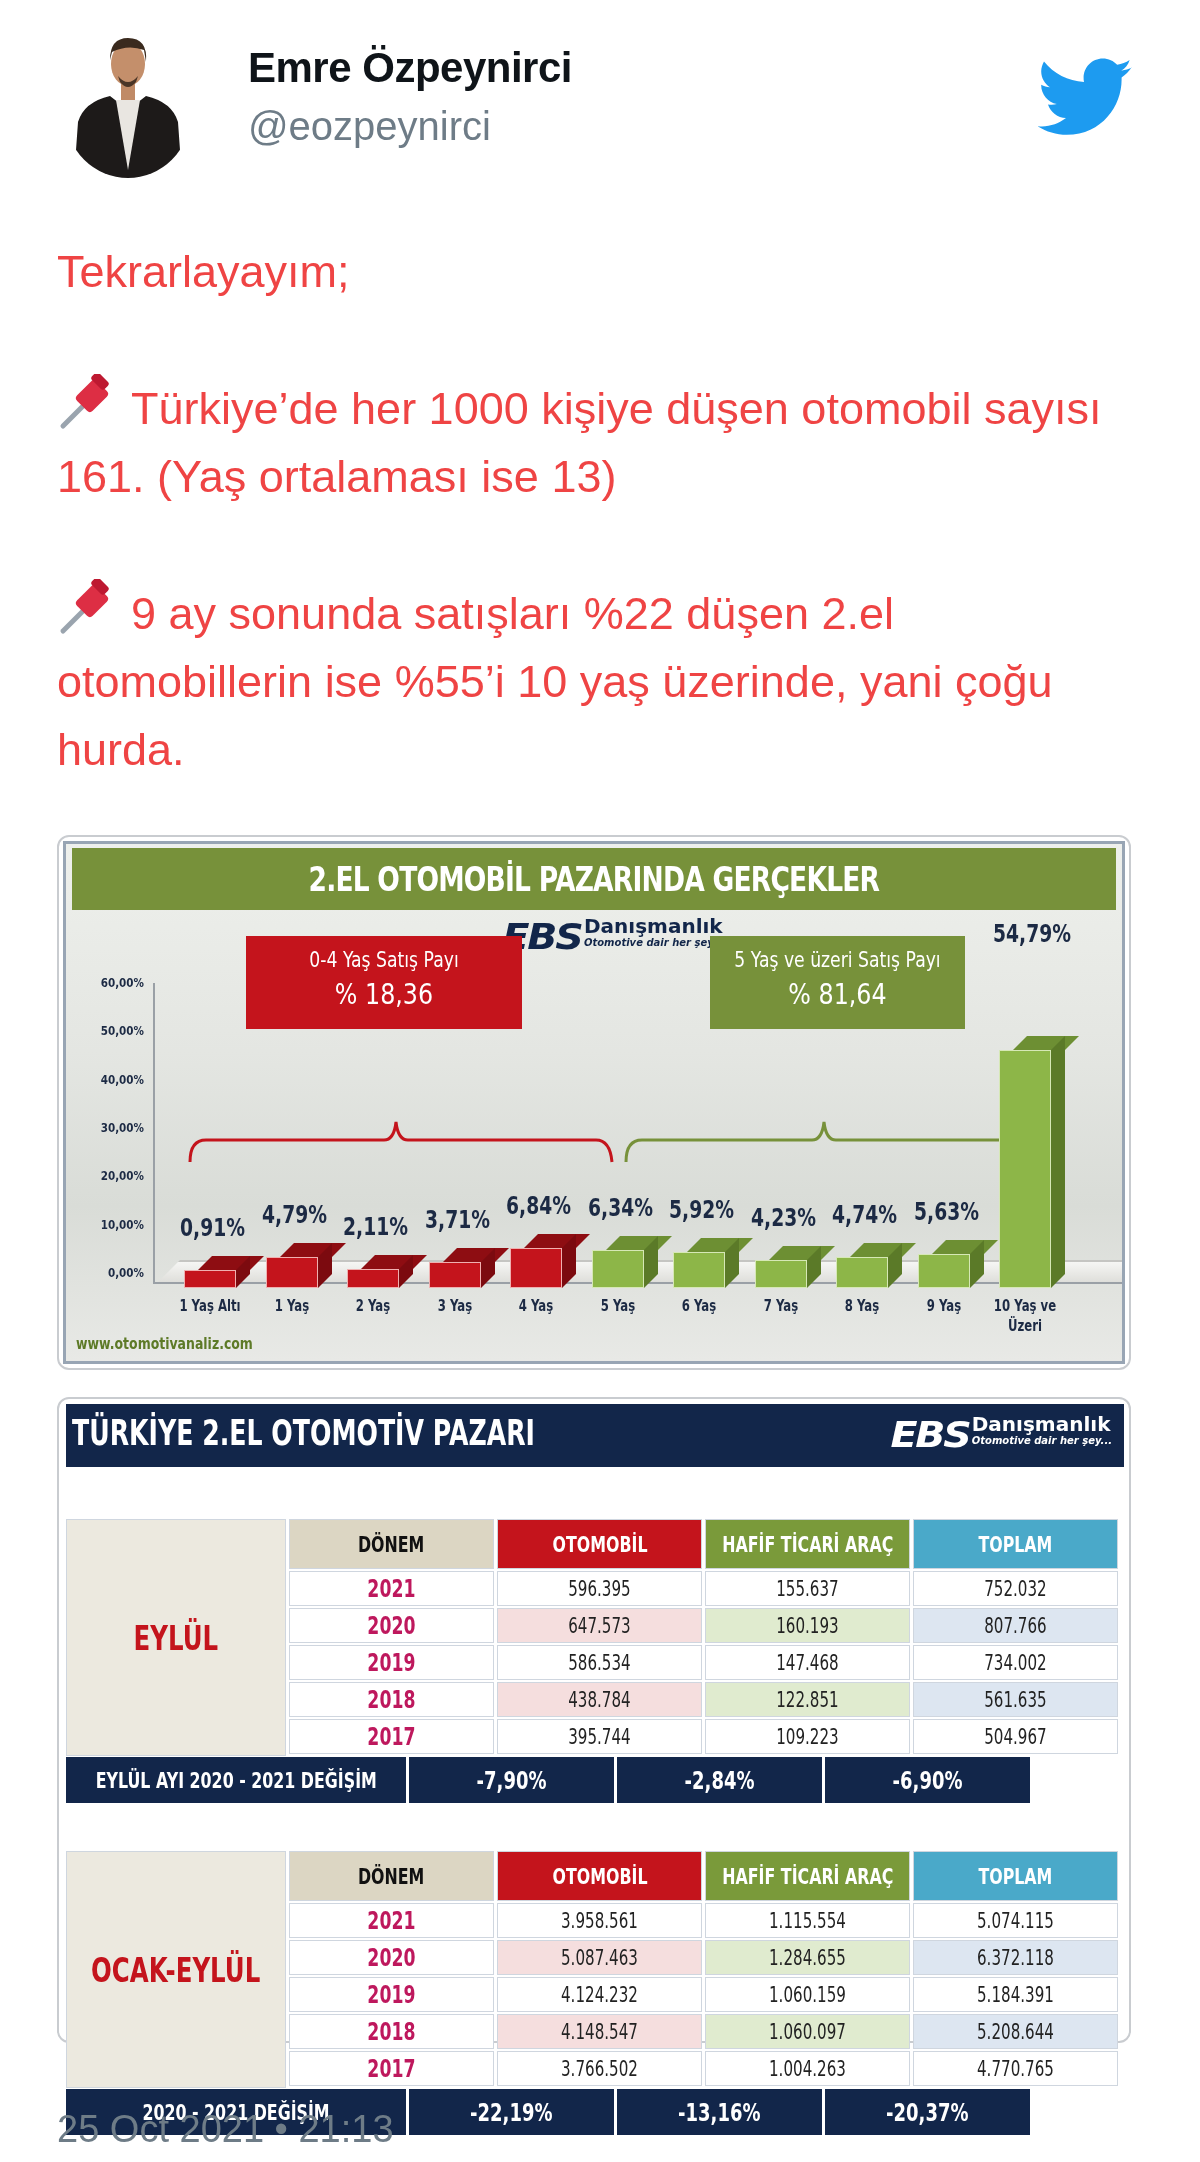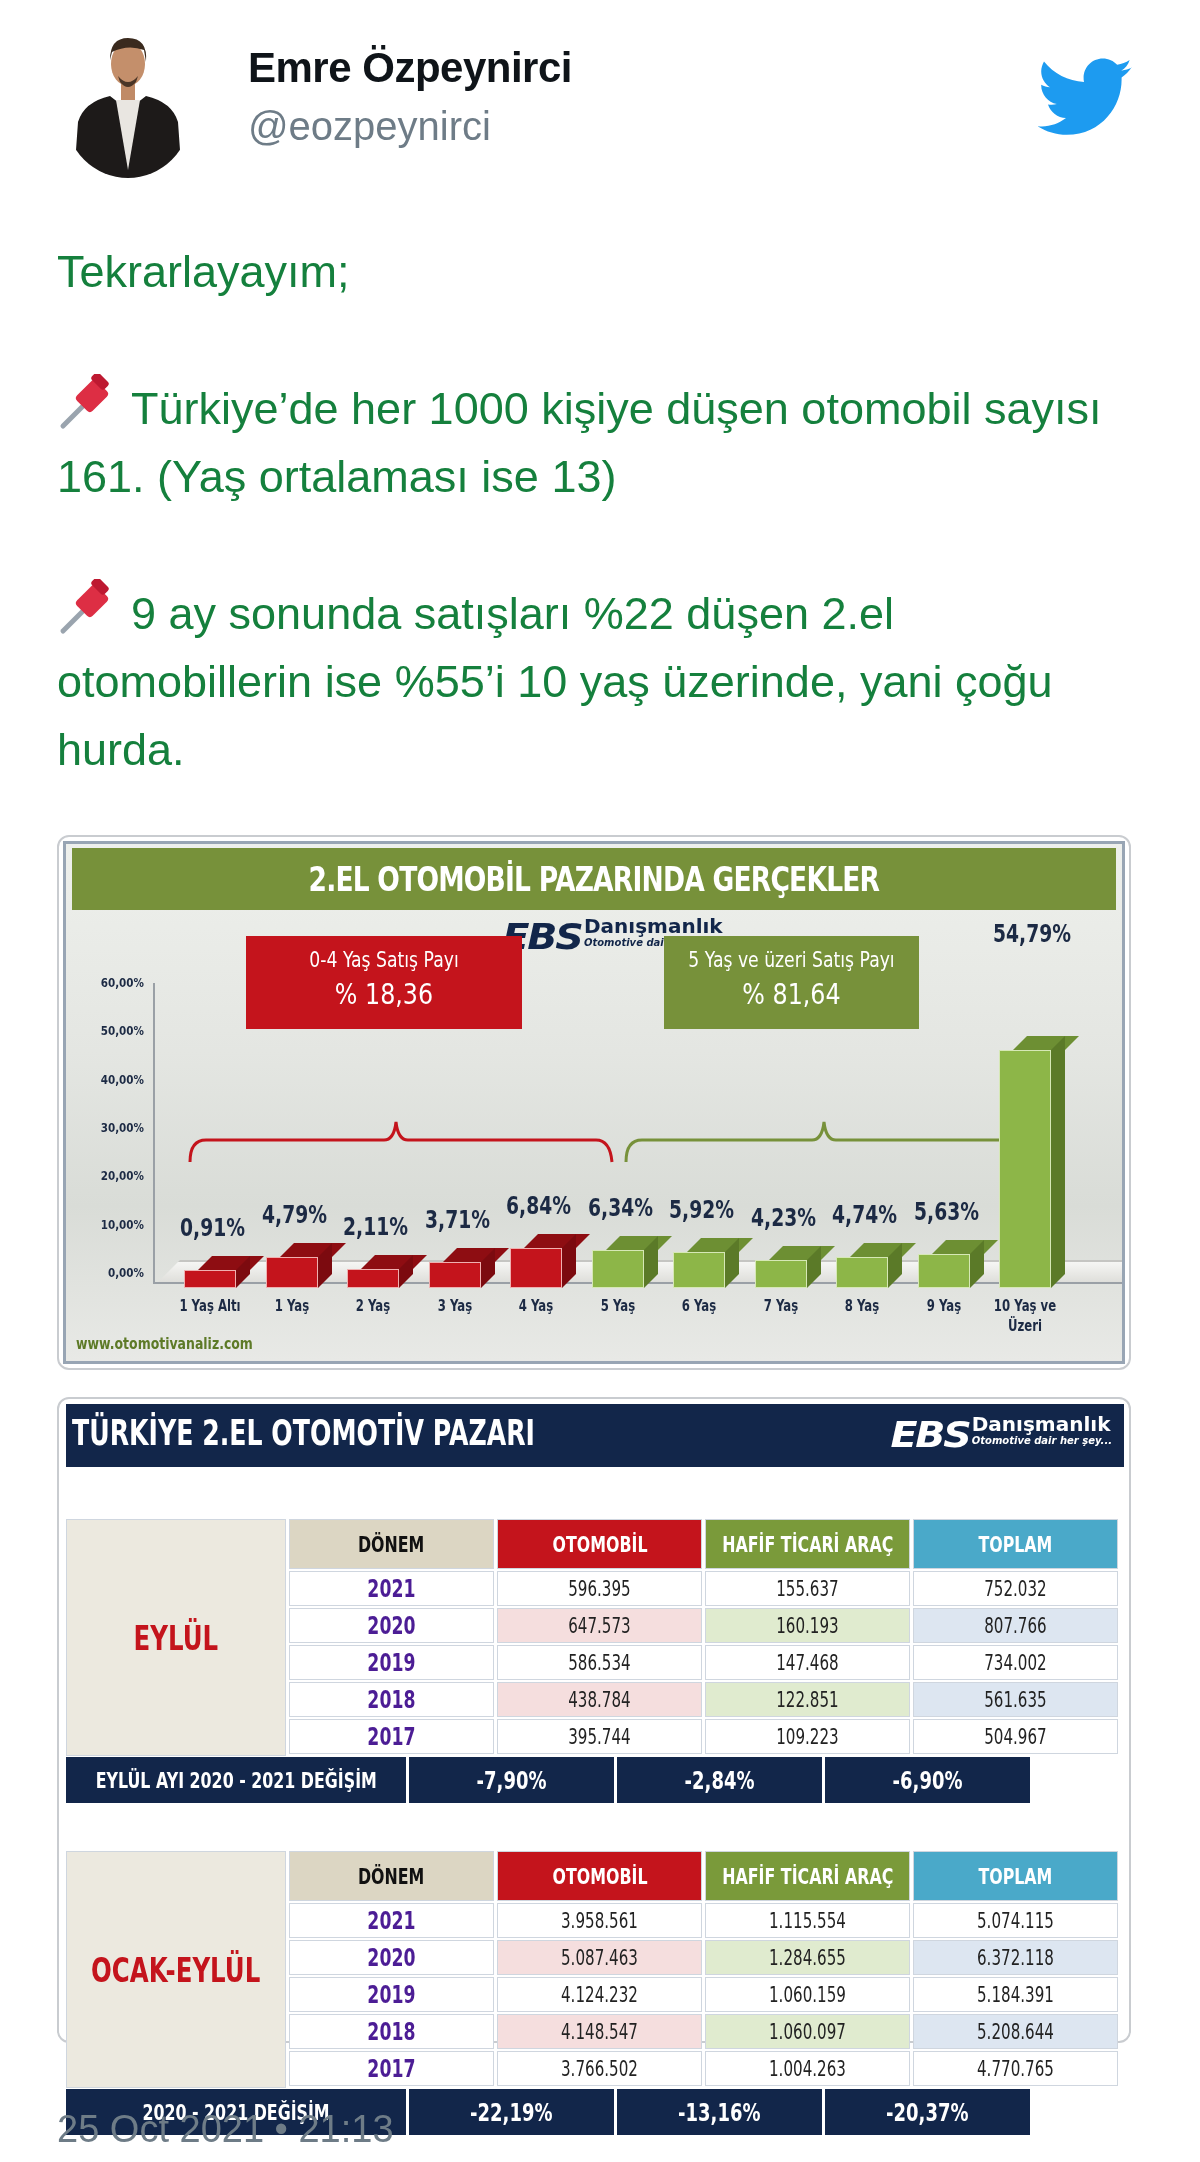--- a/index.html
+++ b/index.html
@@ -2,21 +2,21 @@
 <html><head>
 <meta charset="utf-8">
 <style>
   * { box-sizing: border-box; margin: 0; padding: 0; }
   body { width: 1200px; height: 2162px; background: #ffffff; font-family: "Liberation Sans", sans-serif; position: relative; overflow: hidden; color: #0f1419; }
   .header { position: absolute; left: 0; top: 0; width: 1200px; height: 200px; }
   .avatar { position: absolute; left: 66px; top: 30px; width: 124px; height: 148px; border-radius: 0 0 62px 62px; overflow: hidden; }
   .name { position: absolute; left: 248px; top: 44px; font-size: 42px; font-weight: bold; color: #0f1419; letter-spacing: -0.5px; }
   .handle { position: absolute; left: 248px; top: 104px; font-size: 40px; color: #6e7c87; }
   .bird { position: absolute; left: 1038px; top: 58px; width: 96px; height: 80px; }
-  .tweet-text { position: absolute; left: 57px; top: 238px; width: 1100px; font-size: 45px; line-height: 68px; color: #15803d; }
+  .tweet-text { position: absolute; left: 57px; top: 238px; width: 1100px; font-size: 45px; line-height: 68px; color: #ef4444; }
   .tweet-text p { margin-bottom: 68px; }
   .tweet-text p:last-child { margin-bottom: 0; }
   .pin { display: inline-block; width: 60px; height: 56px; vertical-align: -6px; margin-right: 14px; }
 
   
   .card1 { position: absolute; left: 57px; top: 835px; width: 1074px; height: 535px; border: 2px solid #c9ccd0; border-radius: 12px; background: #fff; padding: 4px; }
   .chart-inner { position: relative; width: 100%; height: 100%; border: 3px solid #98a5b4; background: linear-gradient(180deg, #eef0ec 0%, #e4e6e2 40%, #d9dcd7 70%, #e8e9e6 100%); overflow: hidden; }
   .chart-title { position: absolute; left: 6px; top: 4px; right: 6px; height: 62px; background: #77913a; color: #fff; font-family: "DejaVu Sans", sans-serif; font-weight: bold; font-size: 34px; text-align: center; line-height: 62px; letter-spacing: -1px; transform-origin: center; }
   .chart-title span { display: inline-block; transform: scaleX(0.78); }
   .logo-ebs { position: absolute; font-family: "DejaVu Sans", sans-serif; font-weight: bold; font-style: italic; }
@@ -38,21 +38,21 @@
   .red .side { background: #7c0a0f; }
   .green .front { background: #8db648; border: 1.5px solid #d6e8b6; }
   .green .top { background: #6d8f33; }
   .green .side { background: #5b7a28; }
   .val { position: absolute; font-family: "DejaVu Sans", sans-serif; font-weight: bold; font-size: 24px; color: #1c2a44; white-space: nowrap; transform: scaleX(0.78); transform-origin: left; }
   .xlabel { position: absolute; top: 452px; width: 90px; margin-left: -45px; text-align: center; font-family: "DejaVu Sans", sans-serif; font-weight: bold; font-size: 15px; color: #1c2a44; line-height: 20px; transform: scaleX(0.78); }
   .callout { position: absolute; color: #fff; text-align: center; font-family: "DejaVu Sans", sans-serif; font-weight: normal; }
   .callout .l1 { font-size: 21px; margin-top: 12px; display: block; transform: scaleX(0.82); }
   .callout .l2 { font-size: 28px; margin-top: 6px; display: block; transform: scaleX(0.85); }
   .callout-red { left: 180px; top: 92px; width: 276px; height: 93px; background: #c4141c; }
-  .callout-green { left: 598px; top: 92px; width: 255px; height: 93px; background: #77913a; }
+  .callout-green { left: 644px; top: 92px; width: 255px; height: 93px; background: #77913a; }
   .bracket { position: absolute; }
   .source { position: absolute; left: 10px; top: 490px; font-family: "DejaVu Sans", sans-serif; font-weight: bold; font-size: 16px; color: #5d7a27; transform: scaleX(0.78); transform-origin: left; }
 
   
   .card2 { position: absolute; left: 57px; top: 1397px; width: 1074px; height: 646px; border: 2px solid #c9ccd0; border-radius: 12px; background: #fff; padding: 5px 4px; }
   .t-head { position: absolute; left: 7px; top: 5px; width: 1058px; height: 63px; background: #12264a; }
   .t-title { position: absolute; left: 6px; top: 8px; font-family: "DejaVu Sans", sans-serif; font-weight: bold; font-size: 36px; color: #fff; transform: scaleX(0.7); transform-origin: left; white-space: nowrap; }
   .t-logo { right: 12px; top: 10px; color: #fff; }
   .grid { position: absolute; left: 7px; top: 72px; width: 1058px; }
   .row { display: flex; height: 35px; margin-bottom: 2px; }
@@ -66,21 +66,21 @@
   .hrow { height: 50px; }
   .hcell { font-weight: bold; font-size: 22px; color: #fff; }
   .h-donem { background: #dcd6c3; color: #111; }
   .h-oto { background: #c4141c; }
   .h-hta { background: #7a9a3a; }
   .h-top { background: #4aa9c9; }
   .section { position: relative; margin-top: 48px; }
   .section-label { position: absolute; left: 0; top: 0; width: 220px; background: #ece9df; display: flex; align-items: center; justify-content: center; font-family: "DejaVu Sans", sans-serif; font-weight: bold; font-size: 34px; color: #c4141c; border: 1px solid #cfd6df; }
   .section-label span { display: inline-block; transform: scaleX(0.72); white-space: nowrap; }
   .blank { background: transparent; border: none; }
-  .year { font-weight: bold; color: #4c1d95; font-size: 24px; background: #fff; }
+  .year { font-weight: bold; color: #be185d; font-size: 24px; background: #fff; }
   .w { background: #ffffff; }
   .pink { background: #f5dede; }
   .lgreen { background: #e0ebcf; }
   .lblue { background: #dde6f1; }
   .sum { height: 46px; margin: 3px 0; }
   .sum .cell { background: #12264a; color: #fff; font-weight: bold; font-size: 25px; border: none; }
   .sum .wide { width: 340px; font-size: 22px; }
 
   .timestamp { position: absolute; left: 57px; top: 2108px; font-size: 38px; color: #6e7c87; }
 </style>

